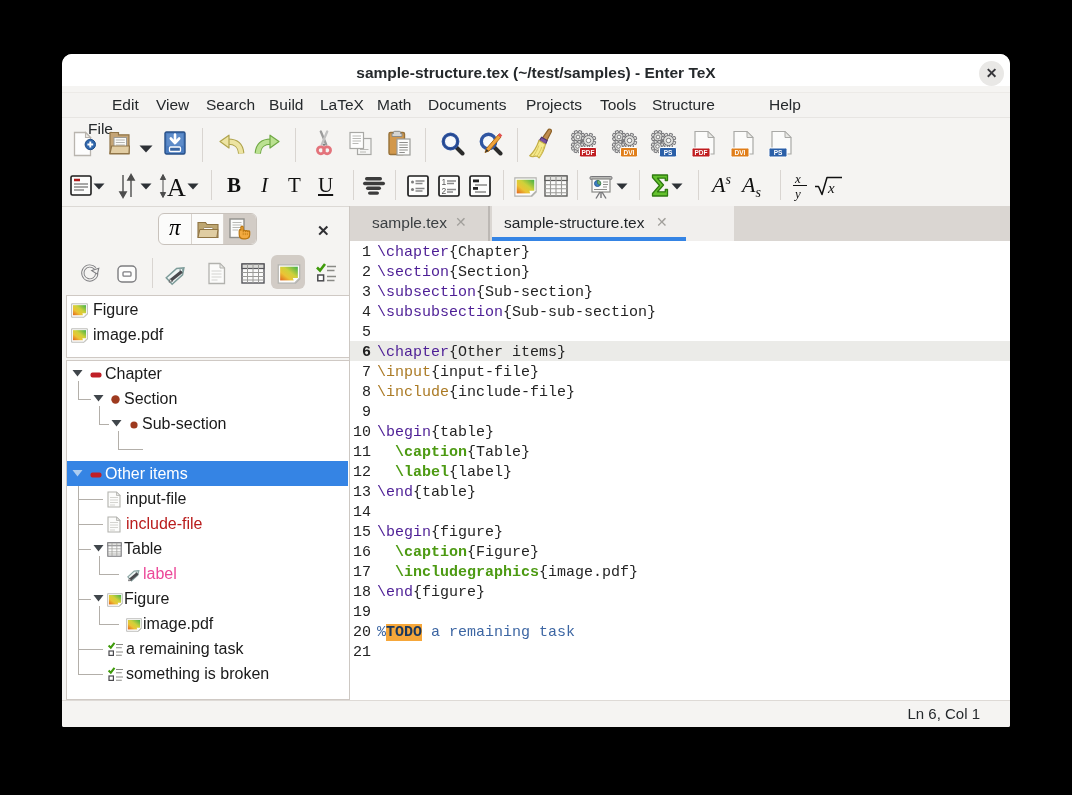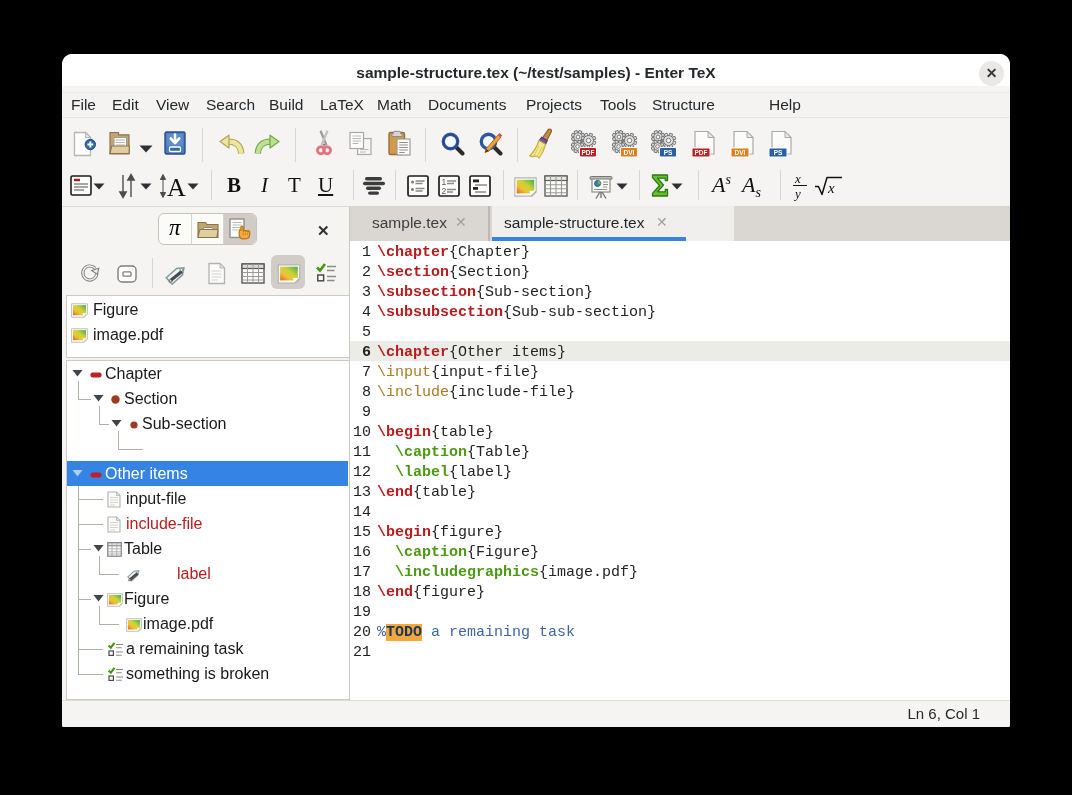--- a/index.html
+++ b/index.html
@@ -46,36 +46,36 @@
 .tab2{position:absolute;left:142px;top:0;width:194px;height:35px;background:#f1efed;padding-left:48px;}
 .tabdiv{position:absolute;left:138px;top:0;width:2px;height:35px;background:#bcb8b4;}
 .tabname{font-size:15.5px;position:absolute;top:8px;}
 .tabx{font-size:14px;color:#a19f9b;position:absolute;top:8px;}
 .bluebar{position:absolute;left:142px;top:31px;width:194px;height:4px;background:#3584e4;}
 .code{position:absolute;left:0;top:35px;width:660px;height:459px;background:#fff;font-family:"Liberation Mono",monospace;font-size:15px;letter-spacing:0;overflow:hidden;}
 .cl{position:absolute;left:0;width:660px;height:20px;line-height:20px;white-space:pre;}
 .num{position:absolute;left:0;width:21px;text-align:right;color:#222;}
 .src{position:absolute;left:27px;}
 .hl6{position:absolute;left:0;top:100px;width:660px;height:20px;background:#ebebe8;}
-.kw{color:#b91c1c;font-weight:bold;}
+.kw{color:#4c1d95;font-weight:normal;}
 .inp{color:#ab7a24;font-family:Liberation Mono, monospace;}
 .grn{color:#4c9a12;font-weight:bold;}
 .txtc{color:#242424;}
 .cmt{color:#3d66a3;}
 .todo{background:#f6a73a;color:#19375e;font-weight:bold;}
 svg{display:block;}
 </style></head>
 <body>
 <div class="win">
   <div class="titlebar">
     <div class="title">sample-structure.tex (~/test/samples) - Enter TeX</div>
     <div class="closebtn">✕</div>
   </div>
   <div class="menubar">
-    <span style="left:9px;">File</span>
+    <span style="left:26px;margin-top:24px;">File</span>
     <span style="left:50px;">Edit</span>
     <span style="left:94px;">View</span>
     <span style="left:144px;">Search</span>
     <span style="left:207px;">Build</span>
     <span style="left:258px;">LaTeX</span>
     <span style="left:315px;">Math</span>
     <span style="left:366px;">Documents</span>
     <span style="left:464px;">Projects</span>
     <span style="left:538px;">Tools</span>
     <span style="left:590px;">Structure</span>
@@ -699,21 +699,21 @@
           <span style="position:absolute;left:59px;top:0px;height:25px;display:flex;align-items:center;">
             <svg width="17" height="17" viewBox="0 0 17 17">
               <g transform="rotate(-42 8.5 8.5)">
                 <path d="M2 5.8h8.5l3.8 2.7-3.8 2.7H2z" fill="#eef5f4" stroke="#8aa5a3" stroke-width="1.2"></path>
                 <circle cx="12" cy="8.5" r="1.1" fill="#fff" stroke="#8aa5a3" stroke-width="0.8"></circle>
               </g>
               <path d="M3.5 12.2l7.2-6 1.8 2.2-7.2 6z" fill="#4a4a4e"></path>
               <path d="M3.5 12.2l-1 2.6 2.8-.4z" fill="#e8e8e6" stroke="#4a4a4e" stroke-width="0.7"></path>
             </svg>
           </span>
-          <span class="txt" style="left:76px;color:#b91c1c;margin-left:34px;">label</span>
+          <span class="txt" style="left:76px;color:#ec4899;">label</span>
         </div>
         <div class="trow" style="top:226px;">
           <svg style="position:absolute;left:26px;top:7px;" width="11" height="8" viewBox="0 0 11 8">
             <path d="M0.5 1h10L5.5 7.5z" fill="#40464b"></path>
           </svg>
           <span style="position:absolute;left:40px;top:0px;height:25px;display:flex;align-items:center;">
             <svg width="16" height="14" viewBox="0 0 22 19">
   <defs>
                 <linearGradient id="g5" x1="0" y1="1" x2="1" y2="0">
     <stop offset="0" stop-color="#e2641c"></stop>

